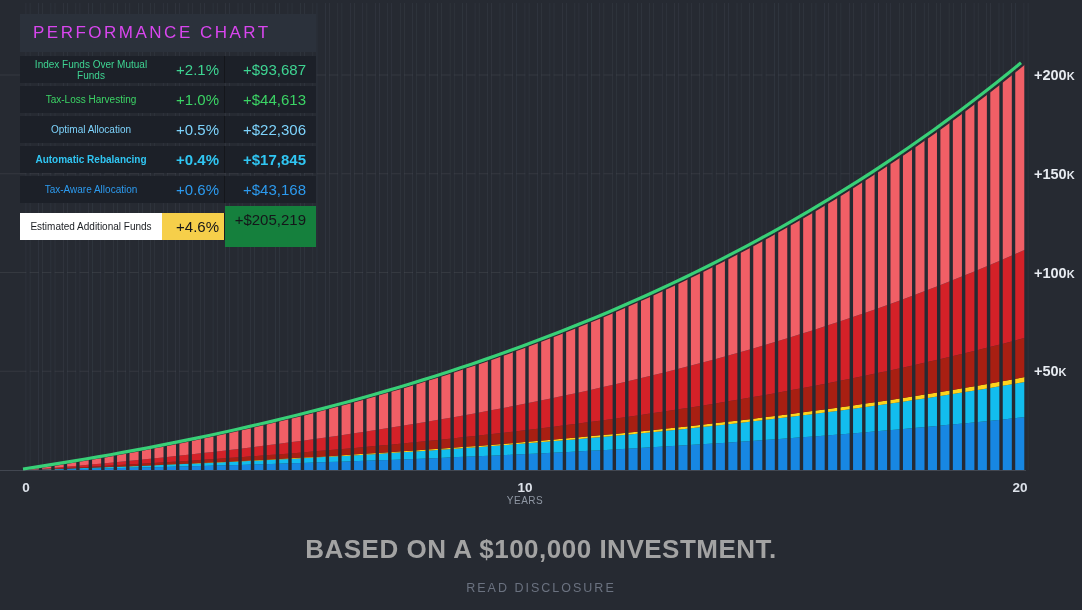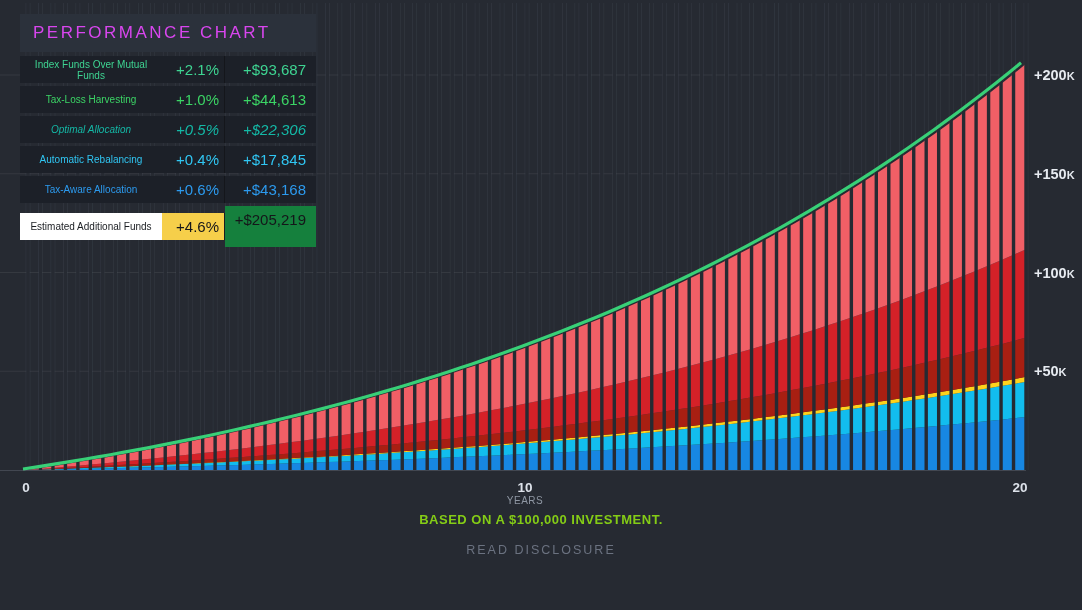--- a/index.html
+++ b/index.html
@@ -18,21 +18,21 @@
   .lrow .div{background:#14161b;height:27px;width:1px;}
   .lrow .amt{font-size:15px;text-align:right;padding-right:10px;}
   .lrow.total{background:none;margin-bottom:0;}
   .lrow.total .lbl{background:#ffffff;color:#1a1d22;height:27px;display:flex;
     align-items:center;justify-content:center;font-size:10px;}
   .lrow.total .pct{background:#f6cf4a;color:#15161a;height:27px;line-height:27px;}
   .lrow.total .div{background:#1a1c20;}
   .lrow.total .amt{background:#15803d;color:#15161a;height:41px;line-height:27px;}
   
   .footer{position:absolute;top:512px;left:0;width:1082px;text-align:center;}
-  .headline{color:#84cc16;font-size:13px;font-weight:700;letter-spacing:0.5px;}
+  .headline{color:#a3a3a3;font-size:26px;font-weight:700;letter-spacing:0.5px;margin-top:22px;}
   .disclosure{display:inline-block;color:#6b7280;font-size:12.5px;letter-spacing:2px;
     margin-top:16px;text-decoration:none;cursor:pointer;}
 </style>
 </head>
 <body>
 
 <div class="chart-wrap">
   <svg id="chart-svg" width="1082" height="512">
       <line x1="0" y1="75" x2="1026" y2="75" stroke="rgba(255,255,255,0.07)" stroke-width="1"></line>
       <line x1="0" y1="173.75" x2="1026" y2="173.75" stroke="rgba(255,255,255,0.07)" stroke-width="1"></line>
@@ -309,27 +309,27 @@
       <span class="pct">+2.1%</span>
       <span class="div"></span>
       <span class="amt">+$93,687</span>
     </div>
     <div class="lrow" style="color: rgb(59, 212, 101);">
       <span class="lbl">Tax-Loss Harvesting</span>
       <span class="pct">+1.0%</span>
       <span class="div"></span>
       <span class="amt">+$44,613</span>
     </div>
-    <div class="lrow" style="color: #14b8a6; font-style: italic;">
+    <div class="lrow" style="color: #7dd3fc;">
       <span class="lbl">Optimal Allocation</span>
       <span class="pct">+0.5%</span>
       <span class="div"></span>
       <span class="amt">+$22,306</span>
     </div>
-    <div class="lrow" style="color: rgb(48, 198, 243);">
+    <div class="lrow" style="color: rgb(48, 198, 243); font-weight: bold;">
       <span class="lbl">Automatic Rebalancing</span>
       <span class="pct">+0.4%</span>
       <span class="div"></span>
       <span class="amt">+$17,845</span>
     </div>
     <div class="lrow" style="color: rgb(44, 154, 238);">
       <span class="lbl">Tax-Aware Allocation</span>
       <span class="pct">+0.6%</span>
       <span class="div"></span>
       <span class="amt">+$43,168</span>

